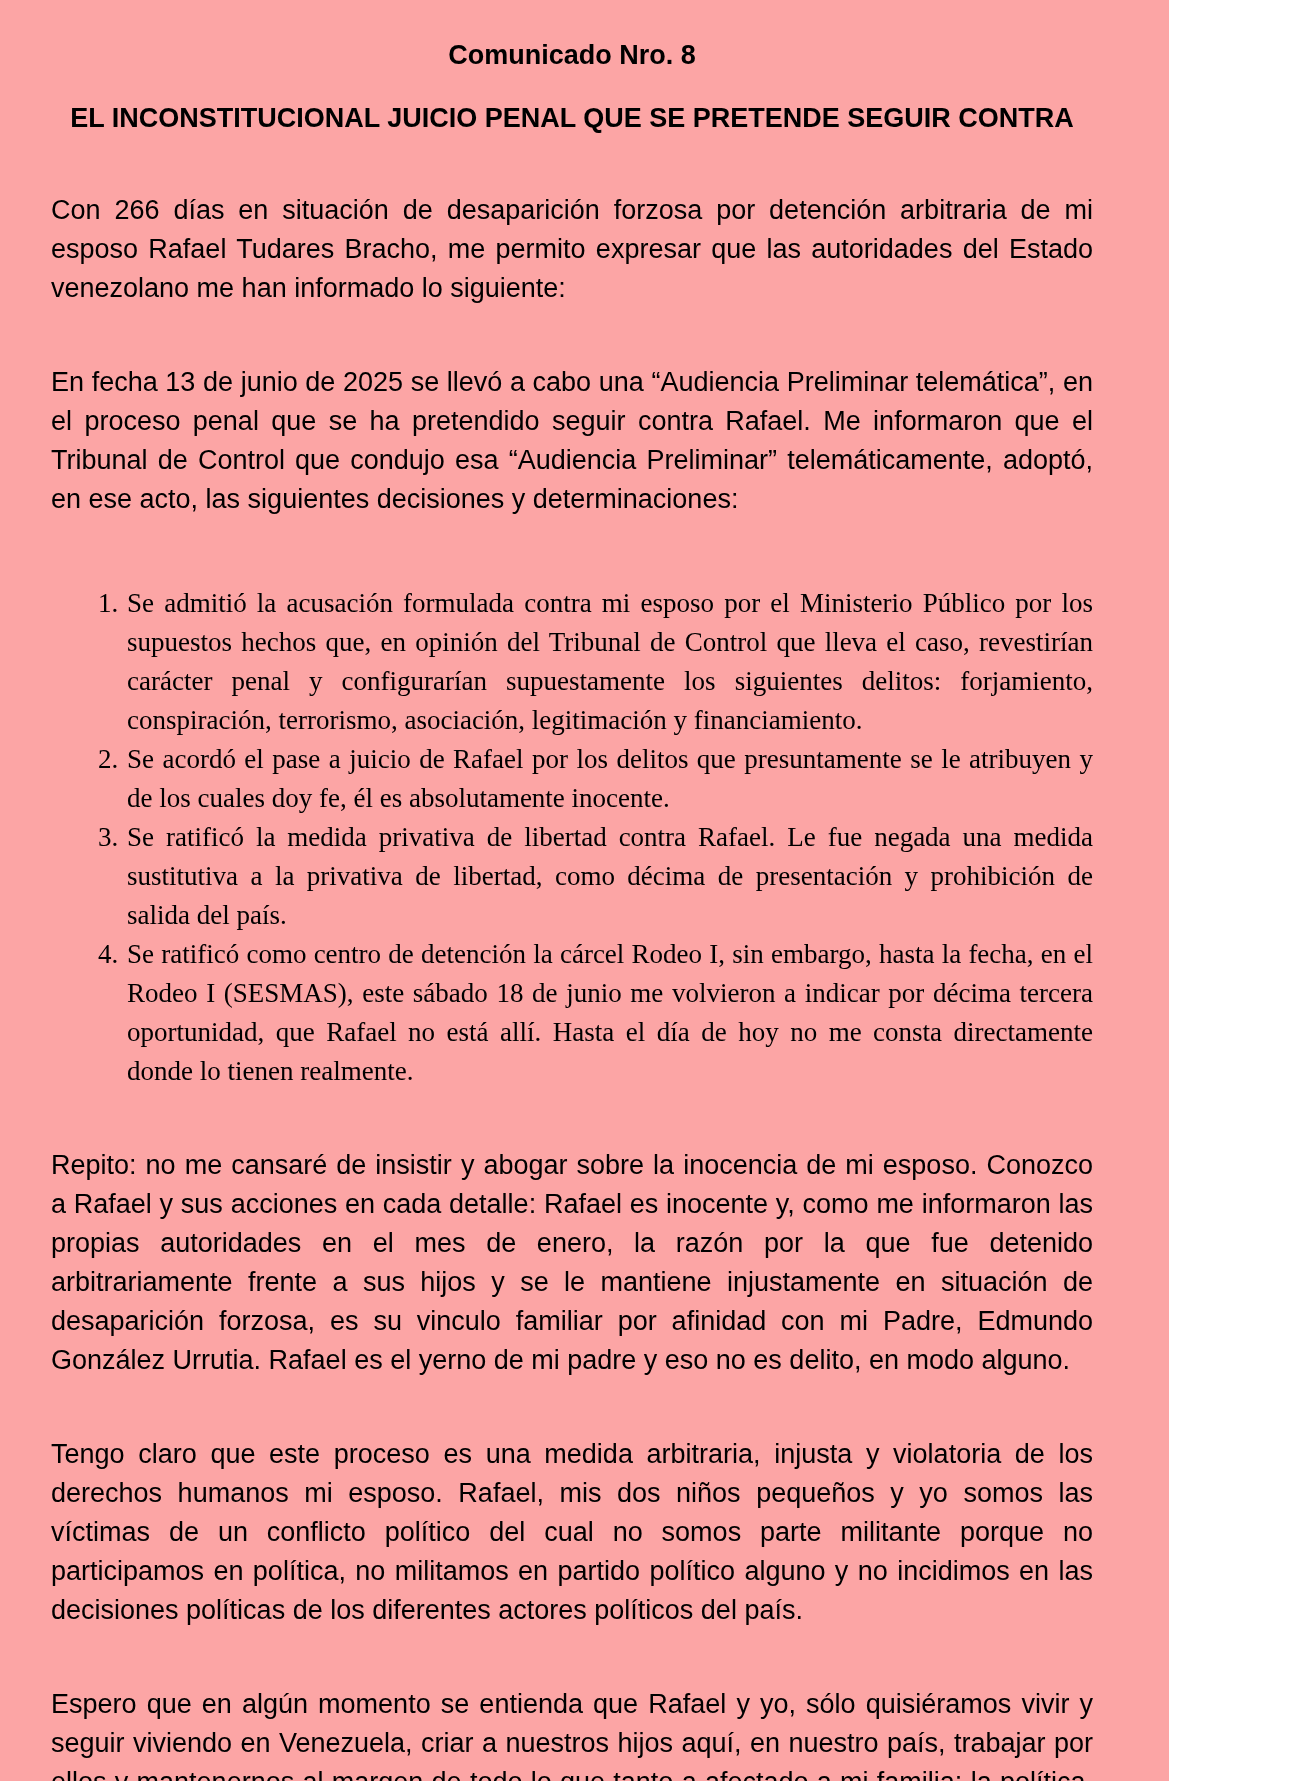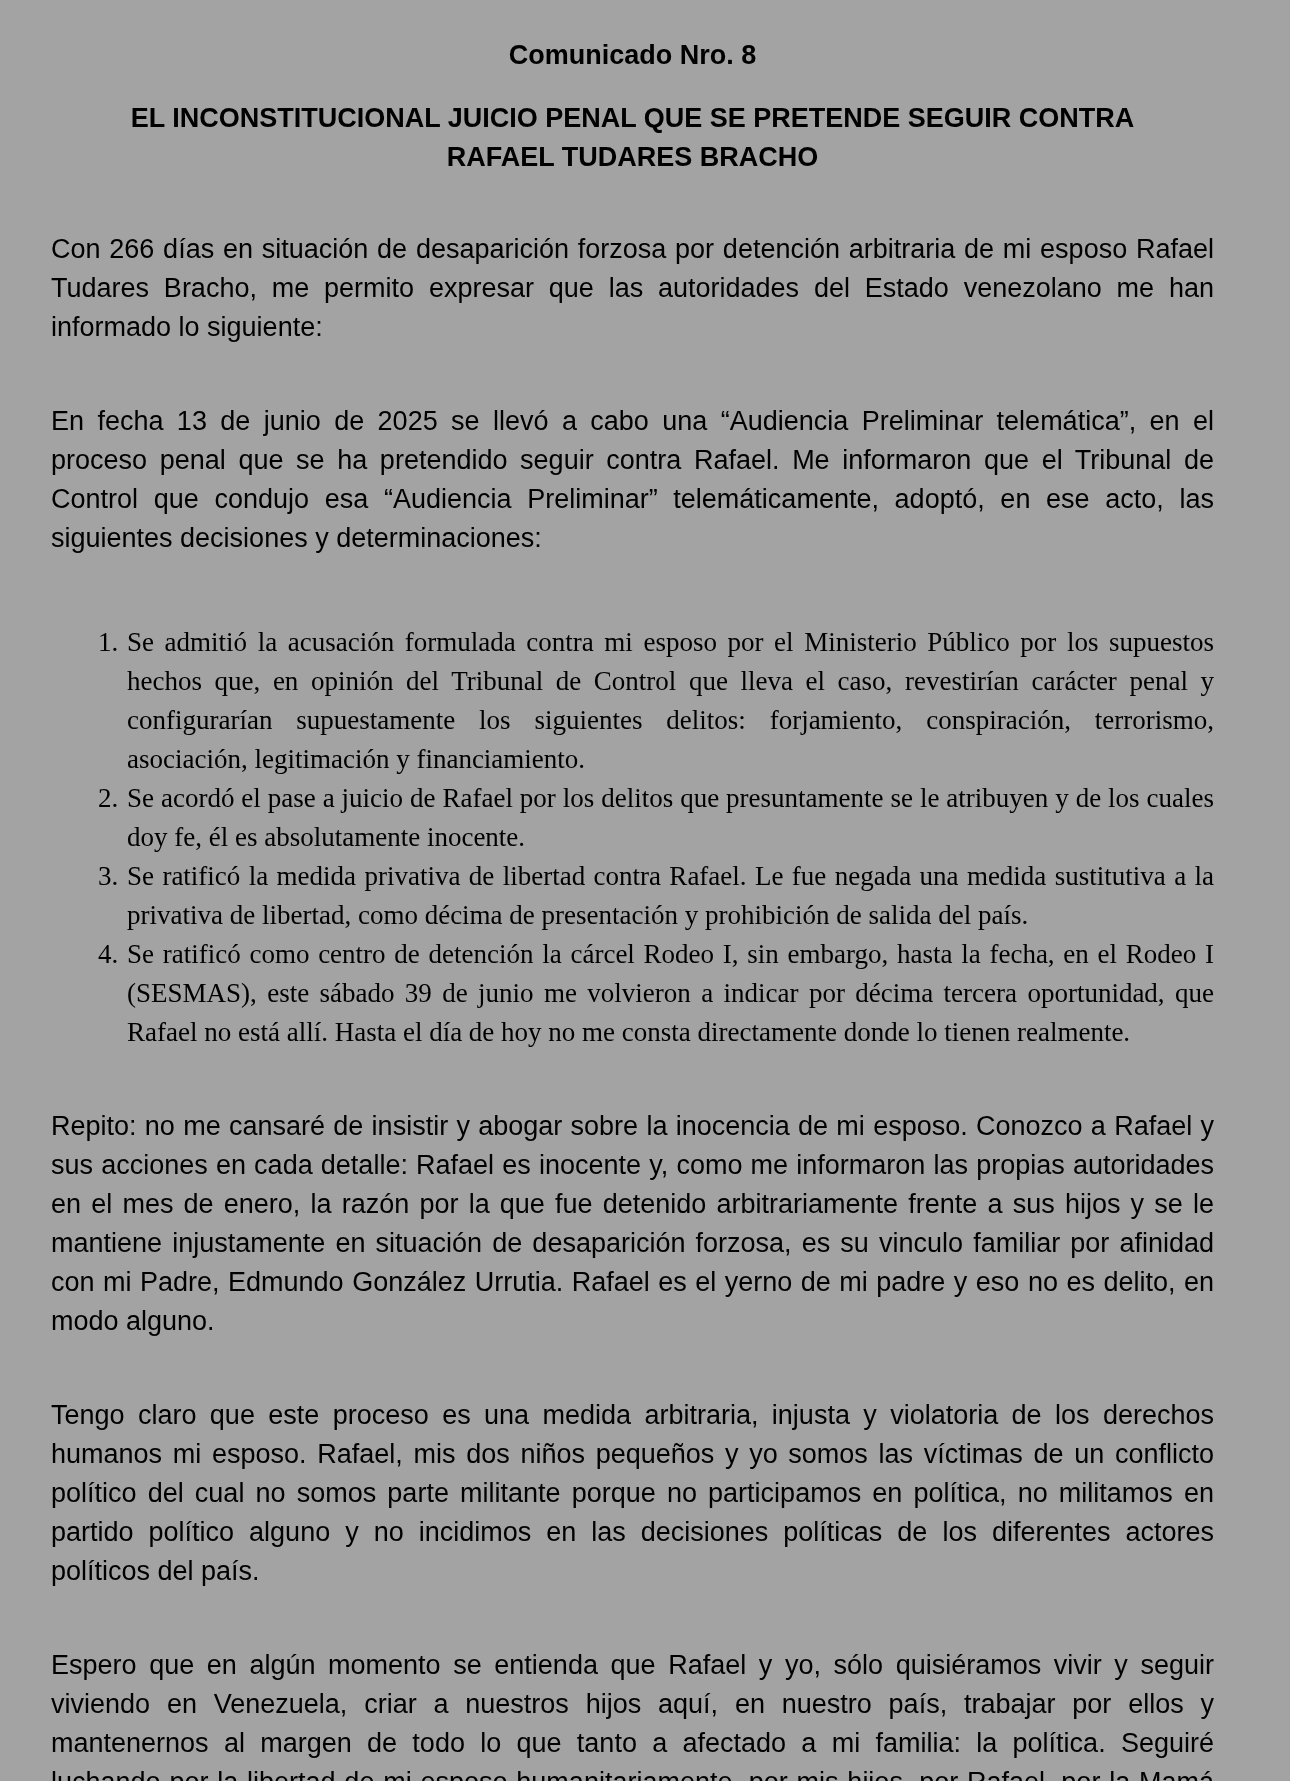--- a/index.html
+++ b/index.html
@@ -1,24 +1,24 @@
 <!DOCTYPE html>
 <html lang="es"><head>
 <meta charset="utf-8">
 <style>
   html, body {
     margin: 0;
     padding: 0;
     background: #ffffff;
   }
   .page {
-    width: 1290px;
+    width: 1169px;
     height: 1781px;
     box-sizing: border-box;
-    background: #a3a3a3;
+    background: #fca5a5;
     color: #000000;
     font-family: "Liberation Sans", "DejaVu Sans", sans-serif;
     font-size: 27px;
     line-height: 39px;
     padding: 30px 76px 40px 51px;
     overflow: hidden;
   }
   .doc-title {
     text-align: center;
     font-weight: bold;
@@ -50,32 +50,31 @@
 </style>
 </head>
 <body>
 
 <div class="page">
 
   <div class="doc-title">Comunicado Nro. 8</div>
 
   <div class="doc-heading">
     <div>EL INCONSTITUCIONAL JUICIO PENAL QUE SE PRETENDE SEGUIR CONTRA</div>
-    <div>RAFAEL TUDARES BRACHO</div>
   </div>
 
   <p class="para first">Con 266 días en situación de desaparición forzosa por detención arbitraria de mi esposo Rafael Tudares Bracho, me permito expresar que las autoridades del Estado venezolano me han informado lo siguiente:</p>
 
   <p class="para">En fecha 13 de junio de 2025 se llevó a cabo una “Audiencia Preliminar telemática”, en el proceso penal que se ha pretendido seguir contra Rafael. Me informaron que el Tribunal de Control que condujo esa “Audiencia Preliminar” telemáticamente, adoptó, en ese acto, las siguientes decisiones y determinaciones:</p>
 
   <ol class="decisions">
     <li>Se admitió la acusación formulada contra mi esposo por el Ministerio Público por los supuestos hechos que, en opinión del Tribunal de Control que lleva el caso, revestirían carácter penal y configurarían supuestamente los siguientes delitos: forjamiento, conspiración, terrorismo, asociación, legitimación y financiamiento.</li>
     <li>Se acordó el pase a juicio de Rafael por los delitos que presuntamente se le atribuyen y de los cuales doy fe, él es absolutamente inocente.</li>
     <li>Se ratificó la medida privativa de libertad contra Rafael. Le fue negada una medida sustitutiva a la privativa de libertad, como décima de presentación y prohibición de salida del país.</li>
-    <li>Se ratificó como centro de detención la cárcel Rodeo I, sin embargo, hasta la fecha, en el Rodeo I (SESMAS), este sábado 39 de junio me volvieron a indicar por décima tercera oportunidad, que Rafael no está allí. Hasta el día de hoy no me consta directamente donde lo tienen realmente.</li>
+    <li>Se ratificó como centro de detención la cárcel Rodeo I, sin embargo, hasta la fecha, en el Rodeo I (SESMAS), este sábado 18 de junio me volvieron a indicar por décima tercera oportunidad, que Rafael no está allí. Hasta el día de hoy no me consta directamente donde lo tienen realmente.</li>
   </ol>
 
   <p class="para">Repito: no me cansaré de insistir y abogar sobre la inocencia de mi esposo. Conozco a Rafael y sus acciones en cada detalle: Rafael es inocente y, como me informaron las propias autoridades en el mes de enero, la razón por la que fue detenido arbitrariamente frente a sus hijos y se le mantiene injustamente en situación de desaparición forzosa, es su vinculo familiar por afinidad con mi Padre, Edmundo González Urrutia. Rafael es el yerno de mi padre y eso no es delito, en modo alguno.</p>
 
   <p class="para">Tengo claro que este proceso es una medida arbitraria, injusta y violatoria de los derechos humanos mi esposo. Rafael, mis dos niños pequeños y yo somos las víctimas de un conflicto político del cual no somos parte militante porque no participamos en política, no militamos en partido político alguno y no incidimos en las decisiones políticas de los diferentes actores políticos del país.</p>
 
   <p class="para">Espero que en algún momento se entienda que Rafael y yo, sólo quisiéramos vivir y seguir viviendo en Venezuela, criar a nuestros hijos aquí, en nuestro país, trabajar por ellos y mantenernos al margen de todo lo que tanto a afectado a mi familia: la política. Seguiré luchando por la libertad de mi esposo humanitariamente, por mis hijos, por Rafael, por la Mamá de Rafael. Gracias a todos aquellos que nos llevan en sus oraciones y abogan por la libertad.</p>
 
 </div>
 

